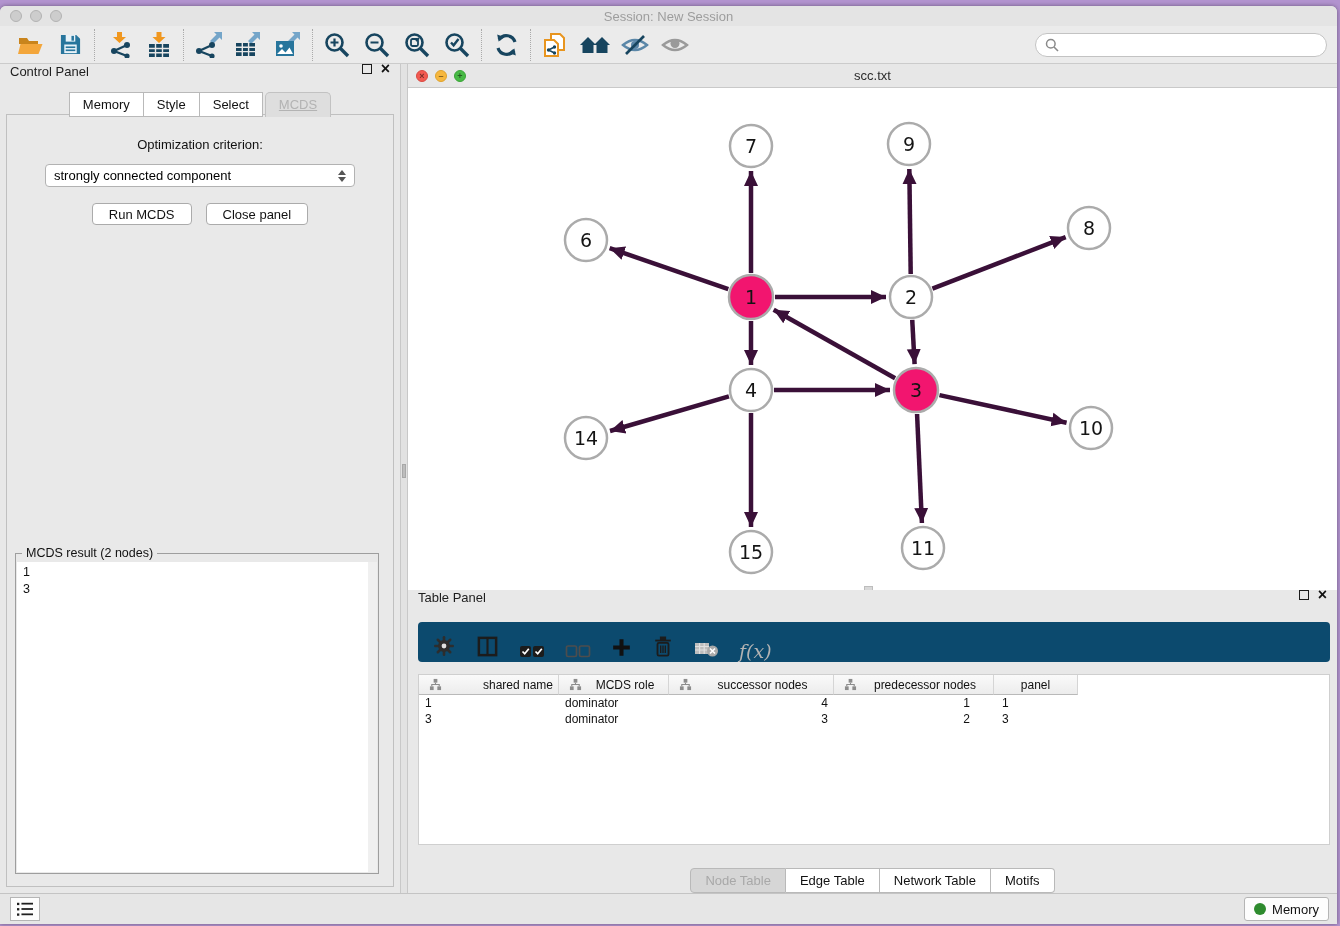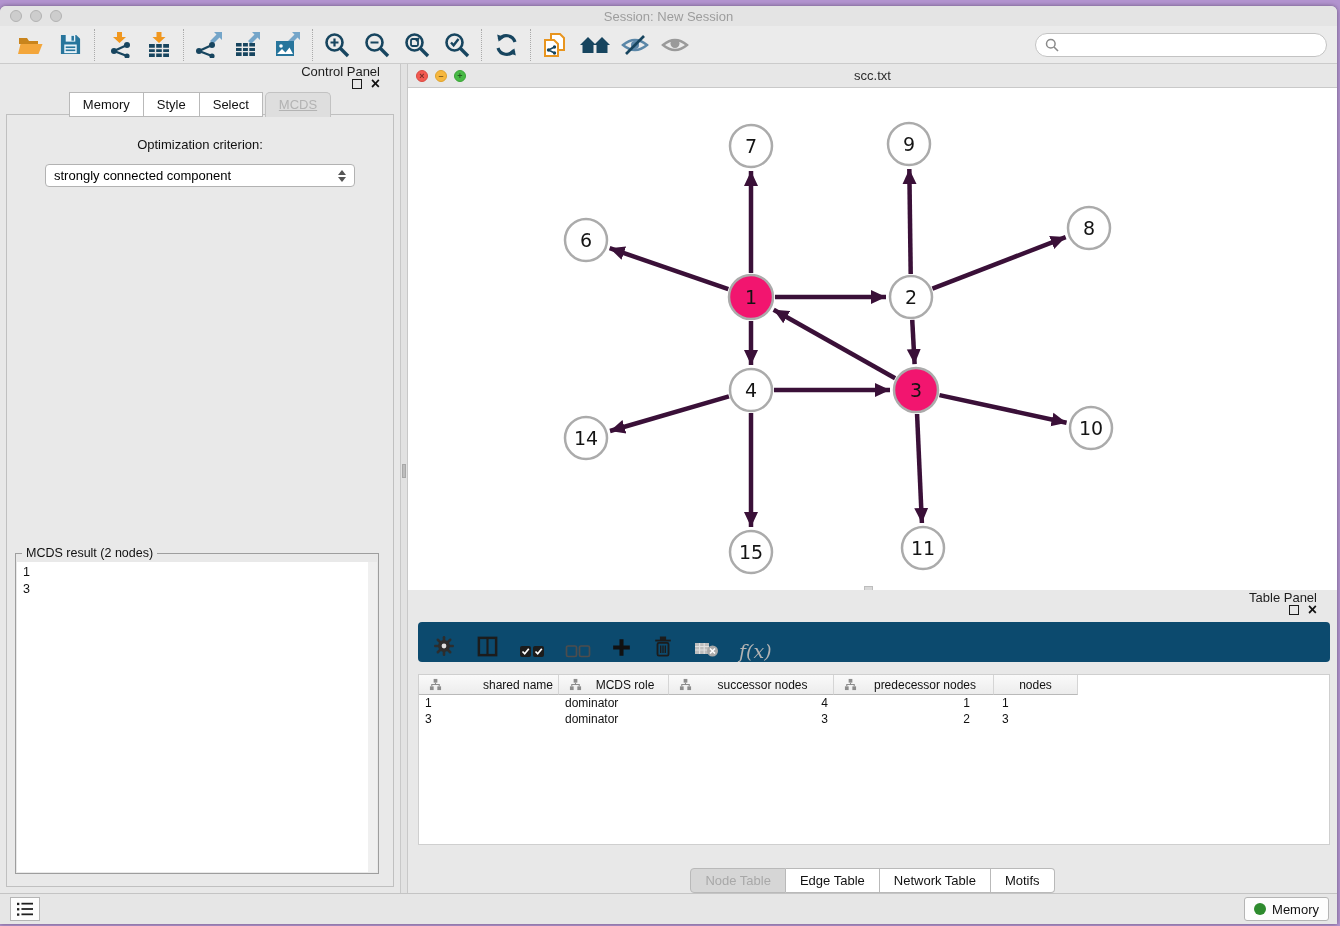--- a/index.html
+++ b/index.html
@@ -15,21 +15,21 @@
 
   
   #toolbar { position:absolute; top:20px; left:0; right:0; height:38px; background:#ebebeb; border-bottom:1px solid #cbcbcb; display:flex; align-items:center; padding:0 10px; }
   .tbtn { width:40px; height:34px; display:flex; align-items:center; justify-content:center; }
   .tsep { width:1px; height:32px; border-left:1px dotted #aaa; margin:0 4px; }
   #search-box { margin-left:auto; width:292px; height:24px; background:#fff; border:1px solid #c3c3c3; border-radius:13px; display:flex; align-items:center; padding:0 9px; }
   #search-box input { border:none; outline:none; flex:1; font-size:12px; margin-left:6px; background:transparent; }
 
   
   #control-panel { position:absolute; top:58px; left:0; width:400px; bottom:31px; background:#e8e8e8; }
-  .panel-header { height:28px; display:flex; align-items:flex-end; padding:0 20px;flex-direction:column; }
+  .panel-header { height:28px; display:flex; align-items:flex-start; padding:0 10px; }
   .panel-title { font-size:13px; color:#1e1e1e; }
   .panel-header .ph-icons { margin-left:auto; display:flex; gap:9px; align-items:center; }
   .float-icon { width:10px; height:10px; border:1.5px solid #1b1b1b; display:inline-block; }
   .close-icon { font-size:16px; font-weight:bold; color:#111; line-height:10px; cursor:default; }
   #cp-tabs { position:absolute; top:28px; left:0; right:0; display:flex; justify-content:center; z-index:2; }
   .cptab { font-size:13px; padding:4px 13px; background:#fff; border:1px solid #b9b9b9; border-left:none; color:#111; }
   .cptab:first-child { border-left:1px solid #b9b9b9; }
   .cptab.active { background:#dedede; color:#b3b3b3; border-radius:5px 5px 0 0; border:1px solid #c2c2c2; border-bottom:none; margin-left:2px;text-decoration:underline; }
   #cp-body { position:absolute; top:50px; left:6px; right:6px; bottom:6px; border:1px solid #c0c0c0; background:#e9e9e9; }
   #opt-label { text-align:center; margin-top:22px; font-size:13px; color:#111; }
@@ -251,20 +251,24 @@
       </div>
     <div id="cp-body">
       <div id="opt-label">Optimization criterion:</div>
       <div id="criterion-select">
         <span>strongly connected component</span>
         <span class="updown">
             <i class="up"></i>
             <i class="dn"></i>
           </span>
       </div>
+      <div id="cp-buttons">
+        <div class="cbtn">Run MCDS</div>
+        <div class="cbtn">Close panel</div>
+      </div>
       <div id="result-group">
         <span id="result-legend">MCDS result (2 nodes)</span>
         <div id="result-area">
             <div>1</div>
             <div>3</div>
           </div>
         <div id="result-scroll"></div>
       </div>
     </div>
   </div>
@@ -459,21 +463,21 @@
               <svg width="13" height="13" viewBox="0 0 14 14">
                 <rect x="5" y="1" width="4" height="4" fill="#8c8c8c"></rect>
                 <rect x="1" y="9" width="4" height="4" fill="#8c8c8c"></rect>
                 <rect x="9" y="9" width="4" height="4" fill="#8c8c8c"></rect>
                 <path d="M7 5 v2 M3 9 v-2 h8 v2" stroke="#8c8c8c" fill="none" stroke-width="1.2"></path>
               </svg>
             </span>
             <span class="hlabel">predecessor nodes</span>
           </div>
           <div class="hcell" style="width: 84px;">
-            <span class="hlabel">nodes</span>
+            <span class="hlabel">panel</span>
           </div>
         </div>
       <div id="tbl-body">
           <div class="trow">
             <div class="tcell" style="width: 140px; text-align: left; padding: 1px 0px 0px 6px;">1</div>
             <div class="tcell" style="width: 110px; text-align: left; padding: 1px 0px 0px 6px;">dominator</div>
             <div class="tcell" style="width: 165px; text-align: right; padding: 1px 6px 0px 0px;">4</div>
             <div class="tcell" style="width: 160px; text-align: right; padding: 1px 24px 0px 0px;">1</div>
             <div class="tcell" style="width: 84px; text-align: left; padding: 1px 0px 0px 8px;">1</div>
           </div>

